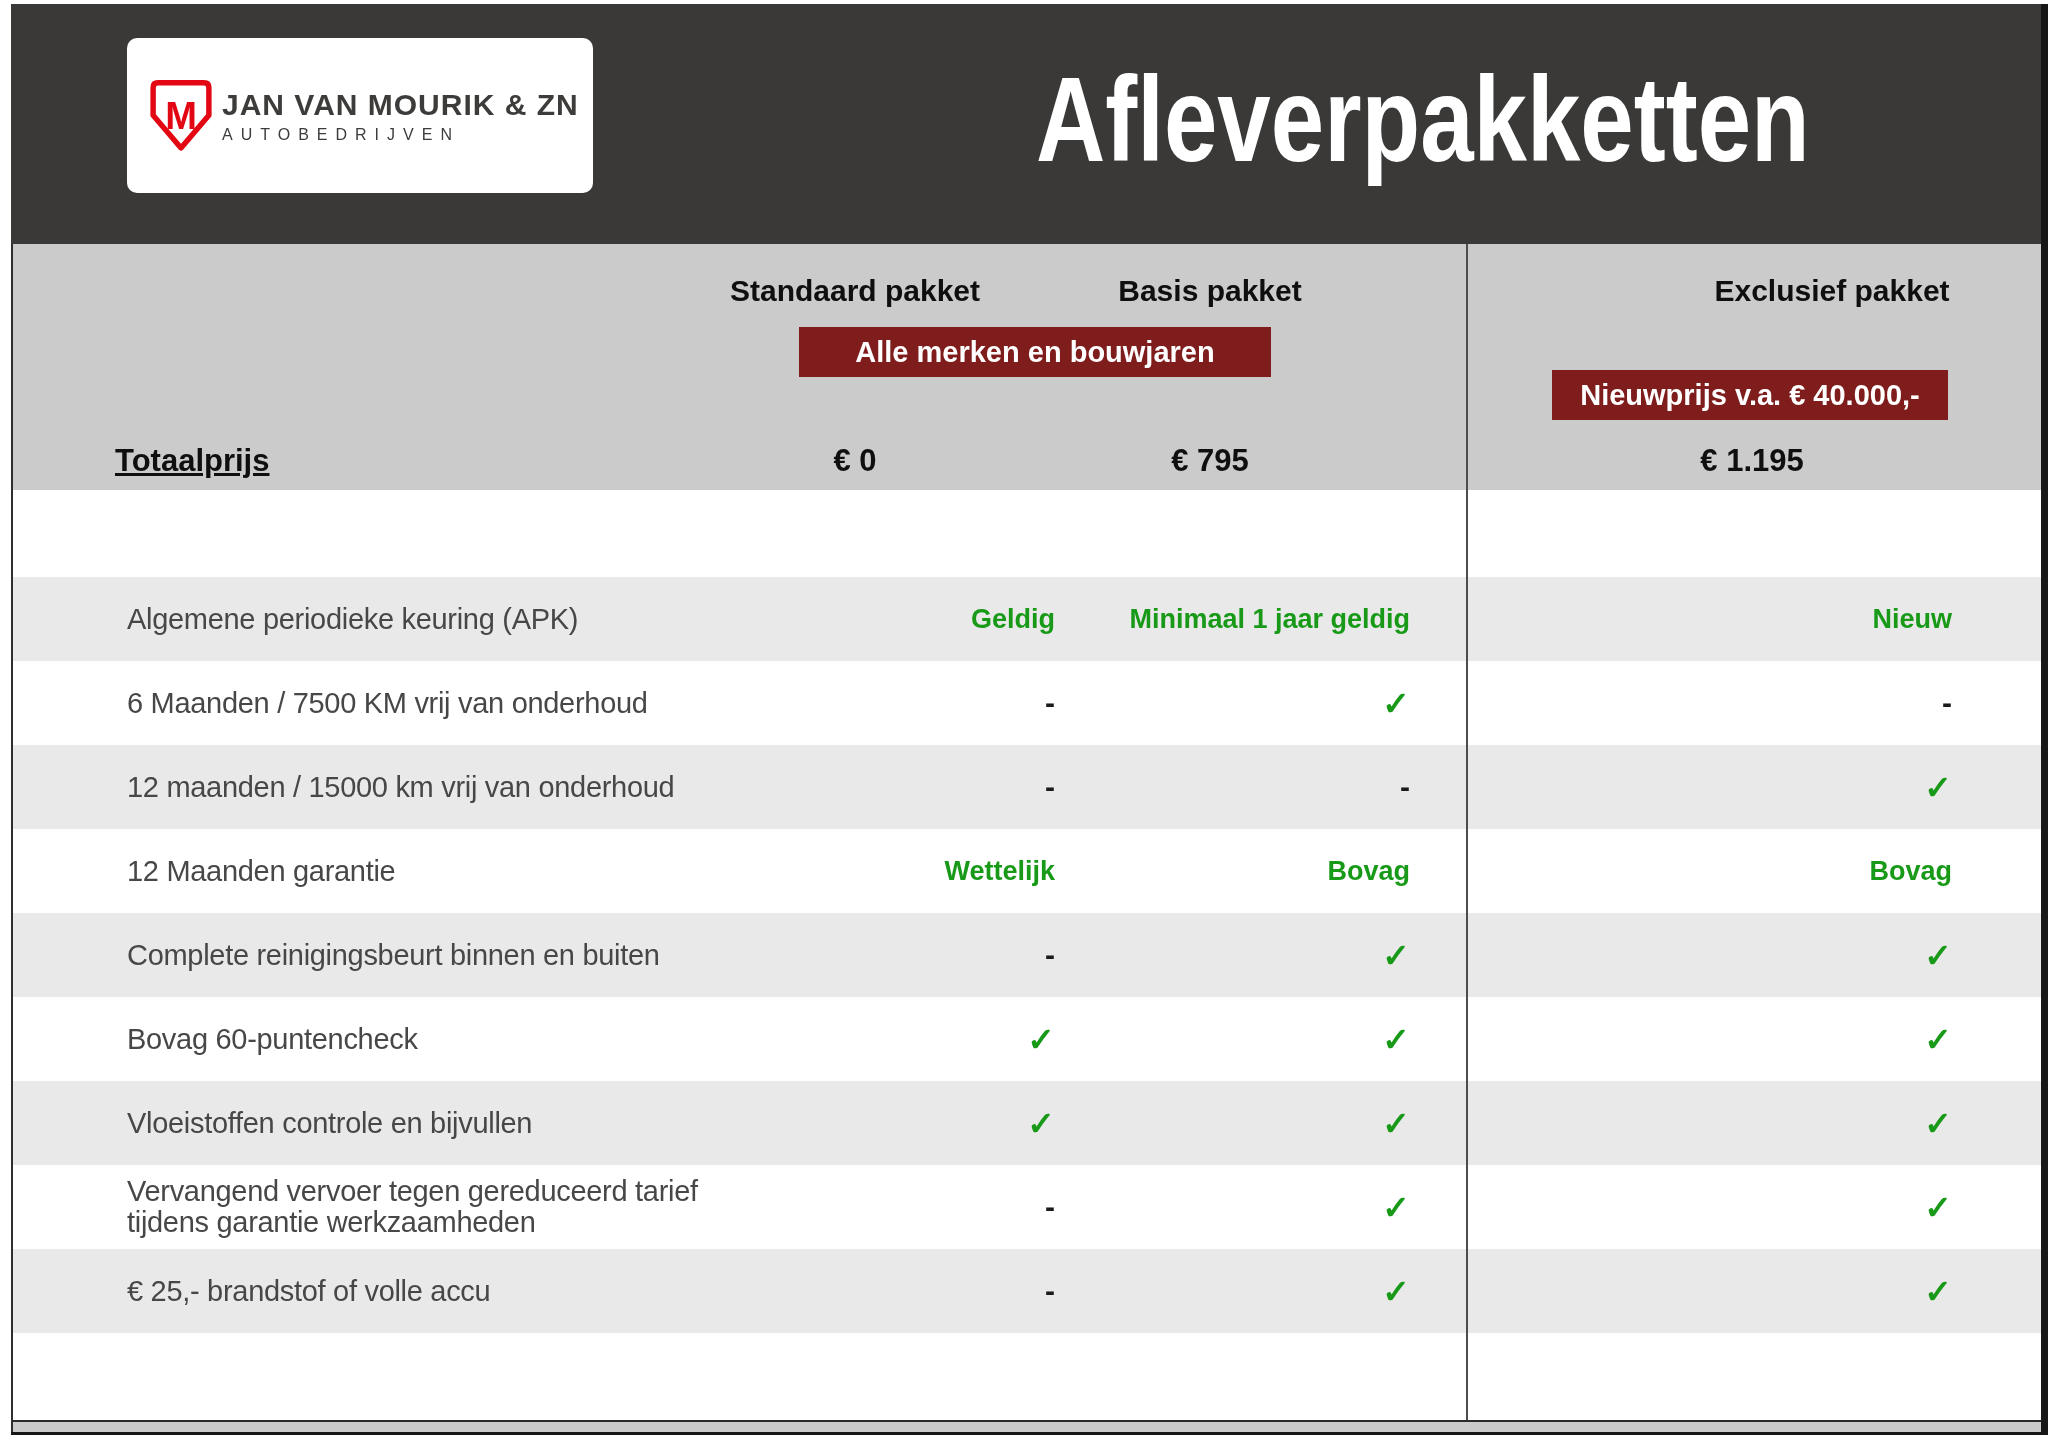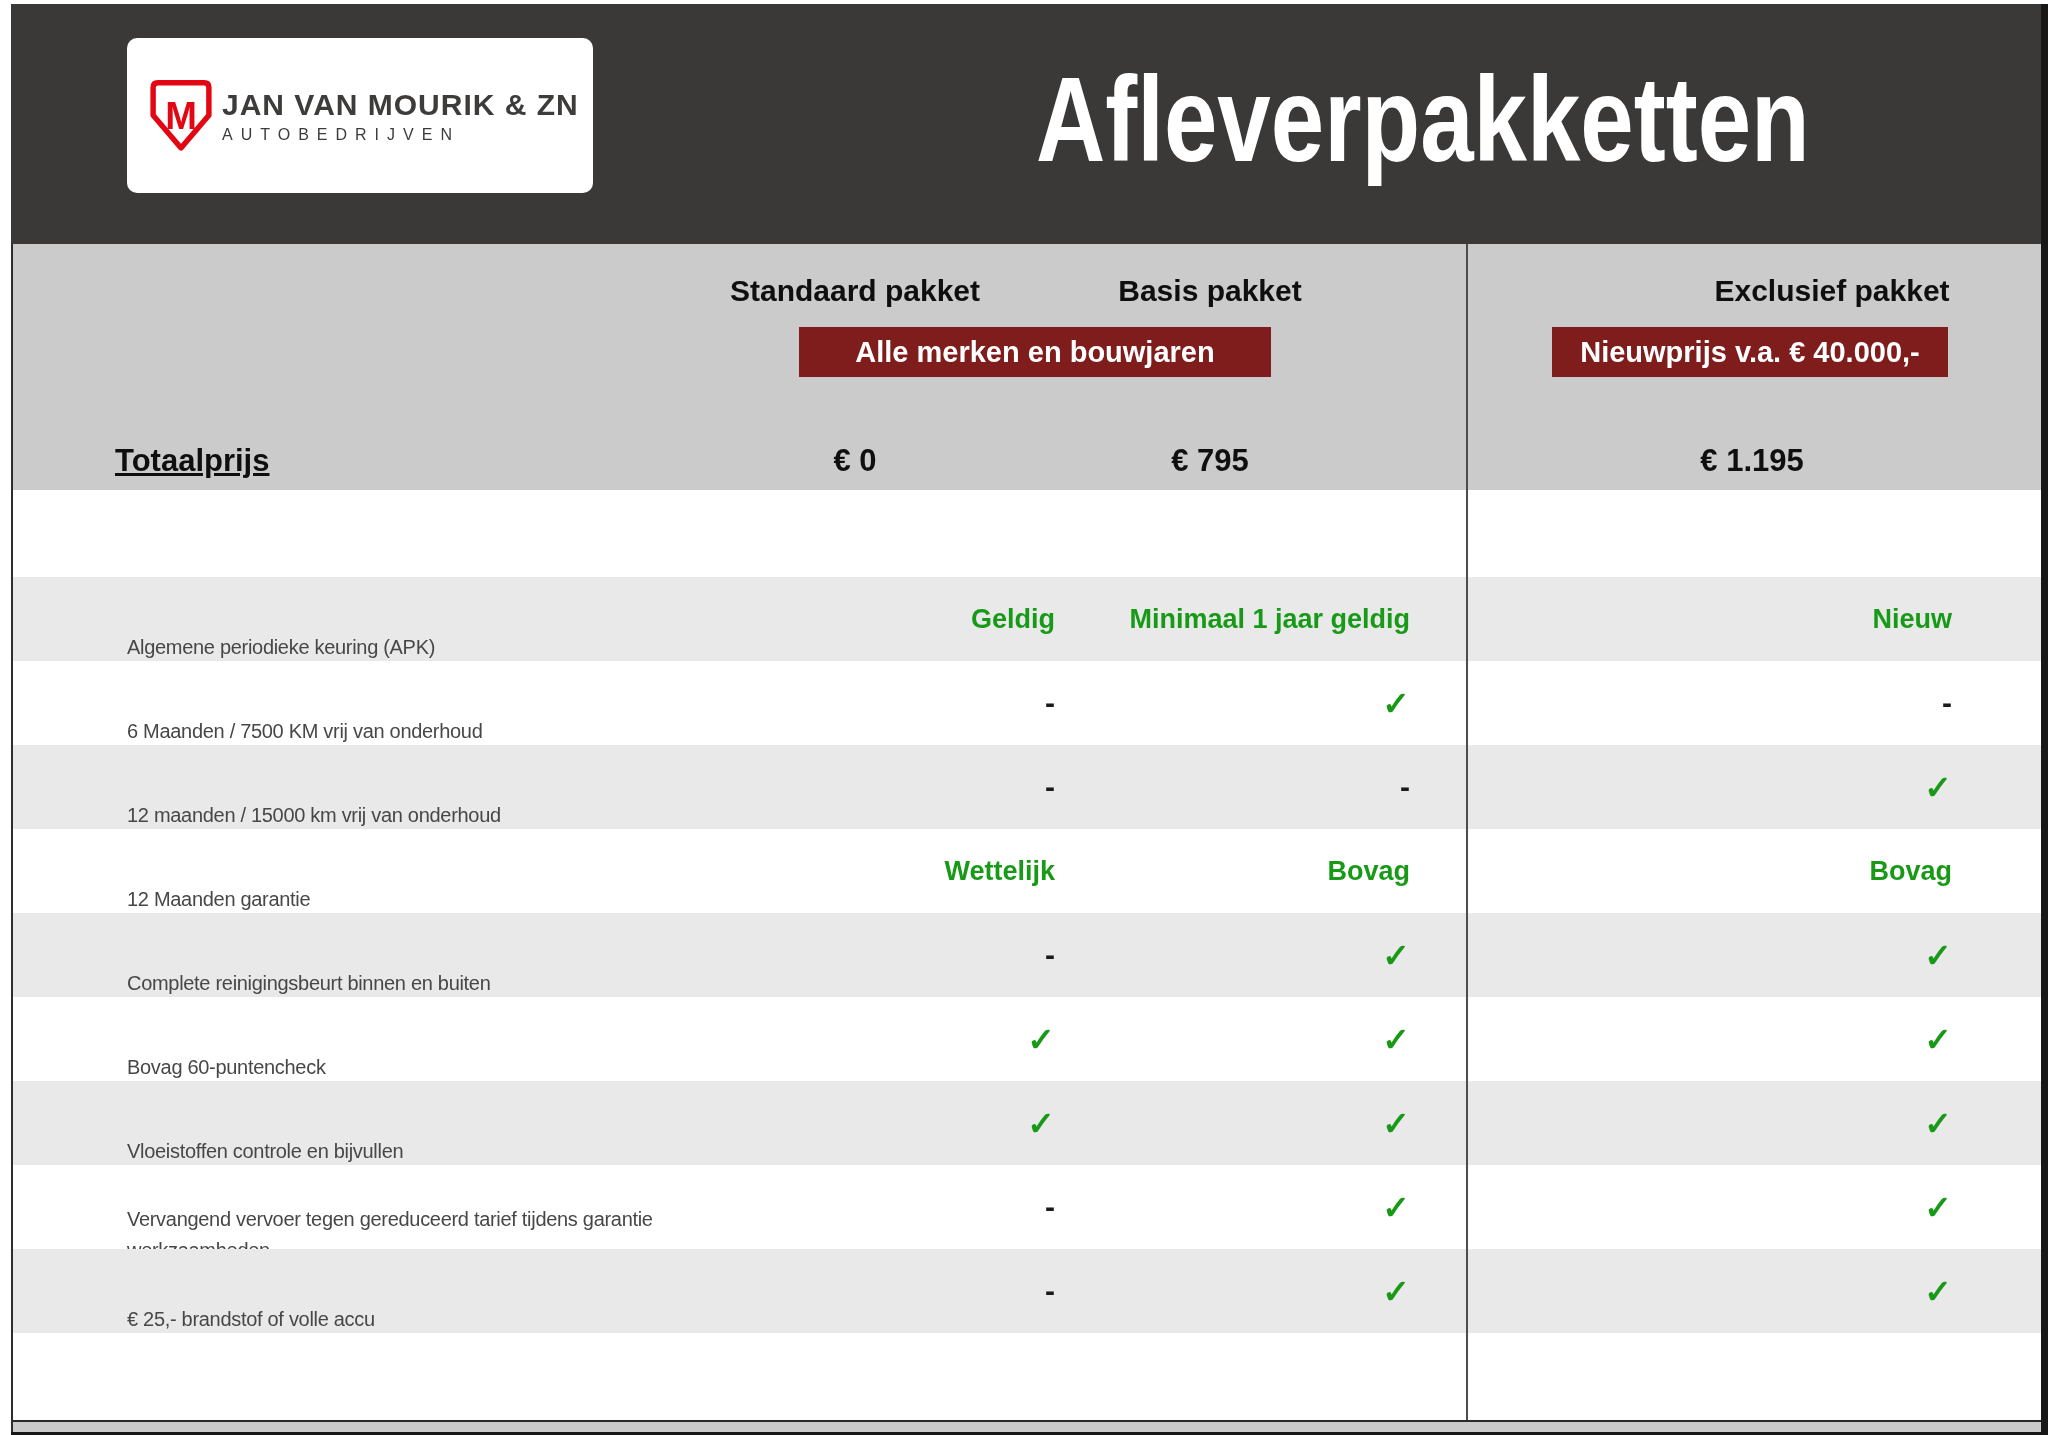--- a/index.html
+++ b/index.html
@@ -16,32 +16,32 @@
   .page-title{position:absolute;left:945px;top:56px;width:800px;text-align:center;color:#ffffff;
     font-size:120px;font-weight:bold;line-height:118px;transform:scaleX(0.8);transform-origin:center;white-space:nowrap;}
 
   
   .band{position:absolute;left:13px;top:244px;width:2028px;height:246px;background:#cbcbcb;}
   .col-header{position:absolute;top:30px;width:400px;text-align:center;font-size:30px;font-weight:bold;color:#0f0f0f;}
   .col-standaard{left:642px;} .col-basis{left:997px;} .col-exclusief{left:1619px;}
   .badge{position:absolute;top:83px;height:50px;background:#7f1d1d;color:#ffffff;font-size:29px;font-weight:bold;
     display:flex;align-items:center;justify-content:center;}
   .badge-all{left:786px;width:472px;}
-  .badge-new{left:1539px;width:396px;}
+  .badge-new{left:1539px;width:396px;margin-top:43px;}
   .totals-label{position:absolute;left:102px;top:192px;height:50px;display:flex;align-items:center;font-size:31px;font-weight:bold;color:#0f0f0f;text-decoration:underline;}
   .totals-value{position:absolute;top:192px;height:50px;width:400px;display:flex;align-items:center;justify-content:center;font-size:31px;font-weight:bold;color:#0f0f0f;}
   .tv-0{left:642px;} .tv-1{left:997px;} .tv-2{left:1539px;}
 
   
   .rows{position:absolute;left:13px;top:577px;width:2028px;}
   .row{position:relative;height:84px;width:100%;}
   .row:nth-child(odd){background:#e9e9e9;}
   .row:nth-child(even){background:#ffffff;}
   .row-label{position:absolute;left:114px;top:0;height:100%;width:600px;display:flex;align-items:center;
-    font-size:20px;color:#474747;line-height:31px;letter-spacing:-0.3px;margin-top:28px;}
+    font-size:29px;color:#474747;line-height:31px;letter-spacing:-0.3px;}
   .cell{position:absolute;top:0;height:100%;width:400px;display:flex;align-items:center;justify-content:flex-end;}
   .cell-0{left:642px;} .cell-1{left:997px;} .cell-2{left:1539px;}
   .cell span.green{color:#189a18;font-weight:bold;font-size:27px;}
   .cell span.check{color:#189a18;font-weight:bold;font-size:33px;}
   .cell span.dash{color:#1a1a1a;font-weight:bold;font-size:30px;}
 
   
   .divider-v{position:absolute;left:1466px;top:244px;width:2px;height:1178px;background:#4d4d4d;}
   .left-line{position:absolute;left:11px;top:244px;width:2px;height:1191px;background:#2e2e2e;}
   .right-strip{position:absolute;left:2041px;top:4px;width:7px;height:1431px;background:#171717;}

